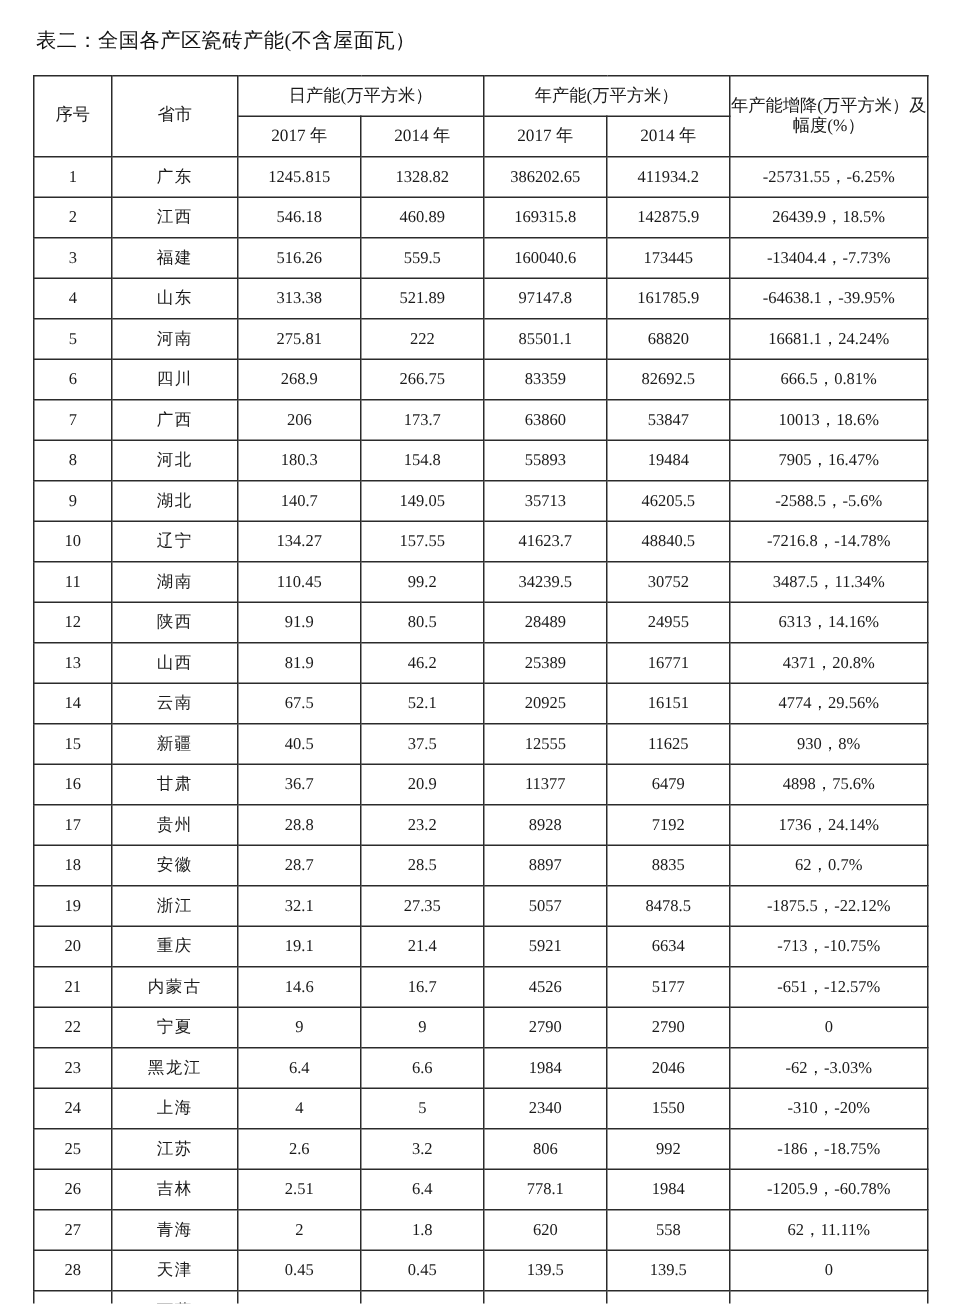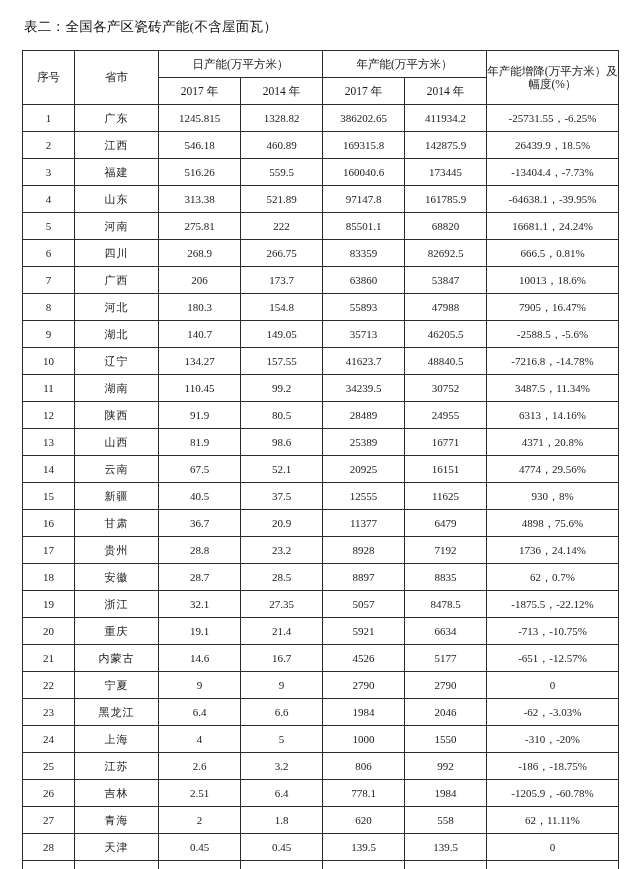--- a/index.html
+++ b/index.html
@@ -145,21 +145,21 @@
           <td>63860</td>
           <td>53847</td>
           <td>10013，18.6%</td>
         </tr>
         <tr>
           <td>8</td>
           <td class="prov">河北</td>
           <td>180.3</td>
           <td>154.8</td>
           <td>55893</td>
-          <td>47988</td>
+          <td>19484</td>
           <td>7905，16.47%</td>
         </tr>
         <tr>
           <td>9</td>
           <td class="prov">湖北</td>
           <td>140.7</td>
           <td>149.05</td>
           <td>35713</td>
           <td>46205.5</td>
           <td>-2588.5，-5.6%</td>
@@ -188,21 +188,21 @@
           <td>91.9</td>
           <td>80.5</td>
           <td>28489</td>
           <td>24955</td>
           <td>6313，14.16%</td>
         </tr>
         <tr>
           <td>13</td>
           <td class="prov">山西</td>
           <td>81.9</td>
-          <td>98.6</td>
+          <td>46.2</td>
           <td>25389</td>
           <td>16771</td>
           <td>4371，20.8%</td>
         </tr>
         <tr>
           <td>14</td>
           <td class="prov">云南</td>
           <td>67.5</td>
           <td>52.1</td>
           <td>20925</td>
@@ -288,21 +288,21 @@
           <td>6.6</td>
           <td>1984</td>
           <td>2046</td>
           <td>-62，-3.03%</td>
         </tr>
         <tr>
           <td>24</td>
           <td class="prov">上海</td>
           <td>4</td>
           <td>5</td>
-          <td>1000</td>
+          <td>2340</td>
           <td>1550</td>
           <td>-310，-20%</td>
         </tr>
         <tr>
           <td>25</td>
           <td class="prov">江苏</td>
           <td>2.6</td>
           <td>3.2</td>
           <td>806</td>
           <td>992</td>

